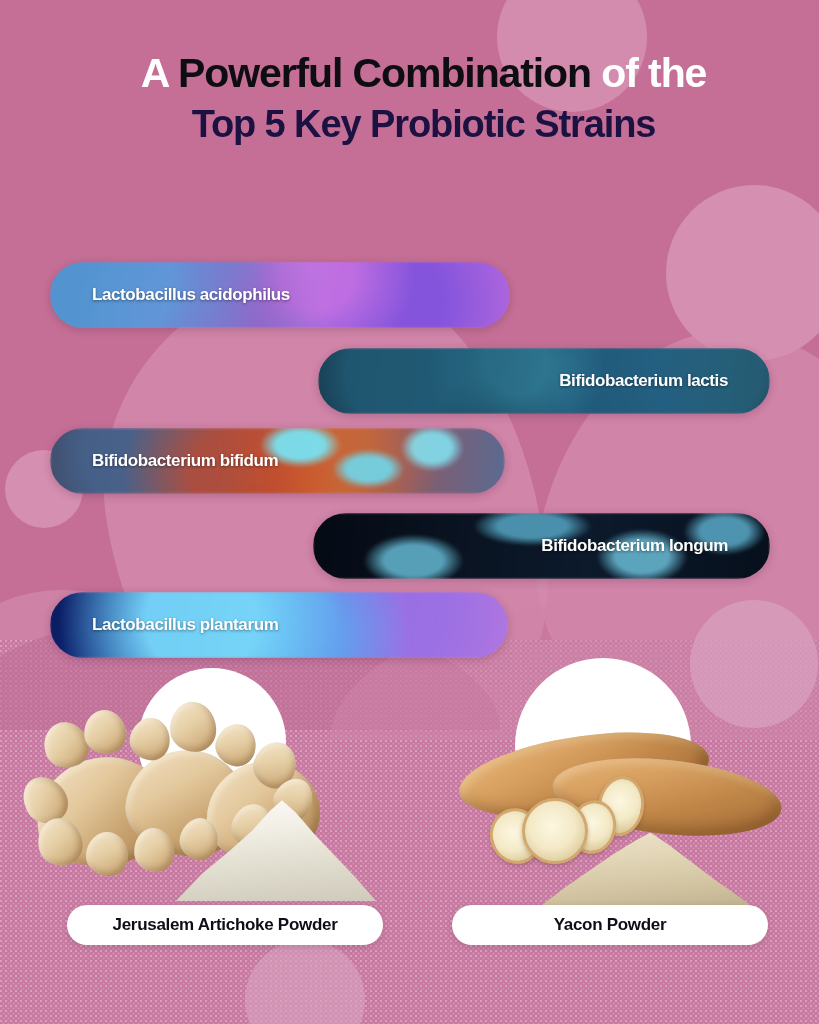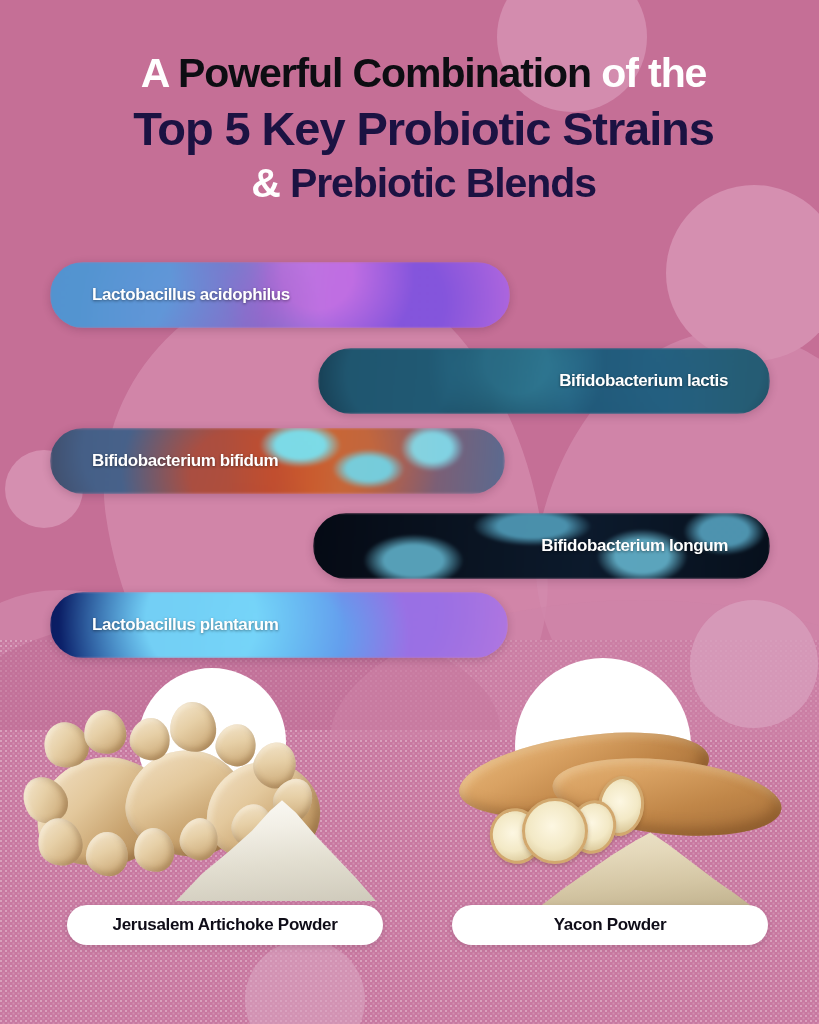--- a/index.html
+++ b/index.html
@@ -75,21 +75,21 @@
   
   .headline{
     position:absolute;left:0;right:0;top:52px;
     text-align:center;
     line-height:1.07;
     letter-spacing:-1.1px;
     z-index:6;
   }
   .hl-line{display:block;white-space:nowrap;padding-left:28px;}
   .hl1{font-size:41px;font-weight:bold;}
-  .hl2{font-size:47px;font-weight:bold;margin-top:8px;}
+  .hl2{font-size:38px;font-weight:bold;margin-top:8px;}
   .hl3{font-size:41px;font-weight:bold;margin-top:8px;}
   .w-white{color:#ffffff;}
   .w-black{color:#0d0d12;}
   .w-navy{color:#1b1242;}
 
   
   .pill{
     position:absolute;
     height:66px;
     border-radius:33px;
@@ -273,21 +273,20 @@
     <div class="halftone"></div>
     <div class="halftone-top"></div>
     <div class="halftone-top2"></div>
     <div class="blob b4"></div>
     <div class="blob b5"></div>
   </div>
 
   <div class="headline">
     <span class="hl-line hl1"><span class="w-white">A </span><span class="w-black">Powerful Combination </span><span class="w-white">of the</span></span>
     <span class="hl-line hl2"><span class="w-navy">Top 5 Key Probiotic Strains</span></span>
-    <span class="hl-line hl3"><span class="w-white">&amp; </span><span class="w-navy">Prebiotic Blends</span></span>
   </div>
 
   <div class="pill pill-left p1">
     <div class="tex t1"></div>
     <span class="label">Lactobacillus acidophilus</span>
   </div>
 
   <div class="pill pill-right p2">
     <div class="tex t2"></div>
     <span class="label">Bifidobacterium lactis</span>

